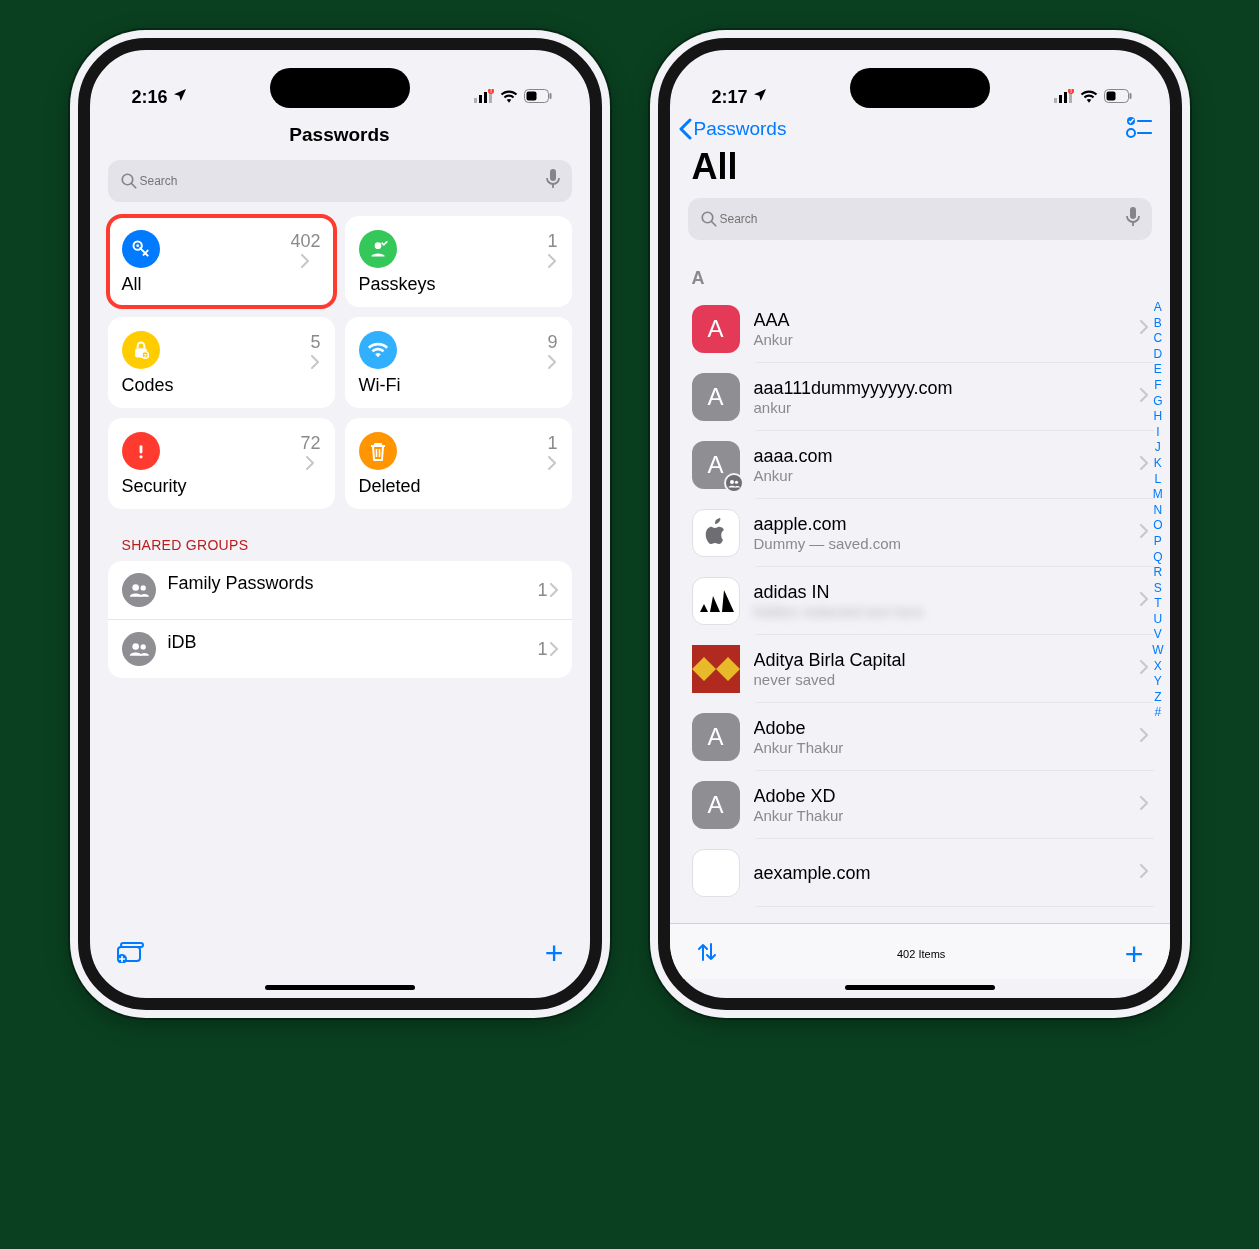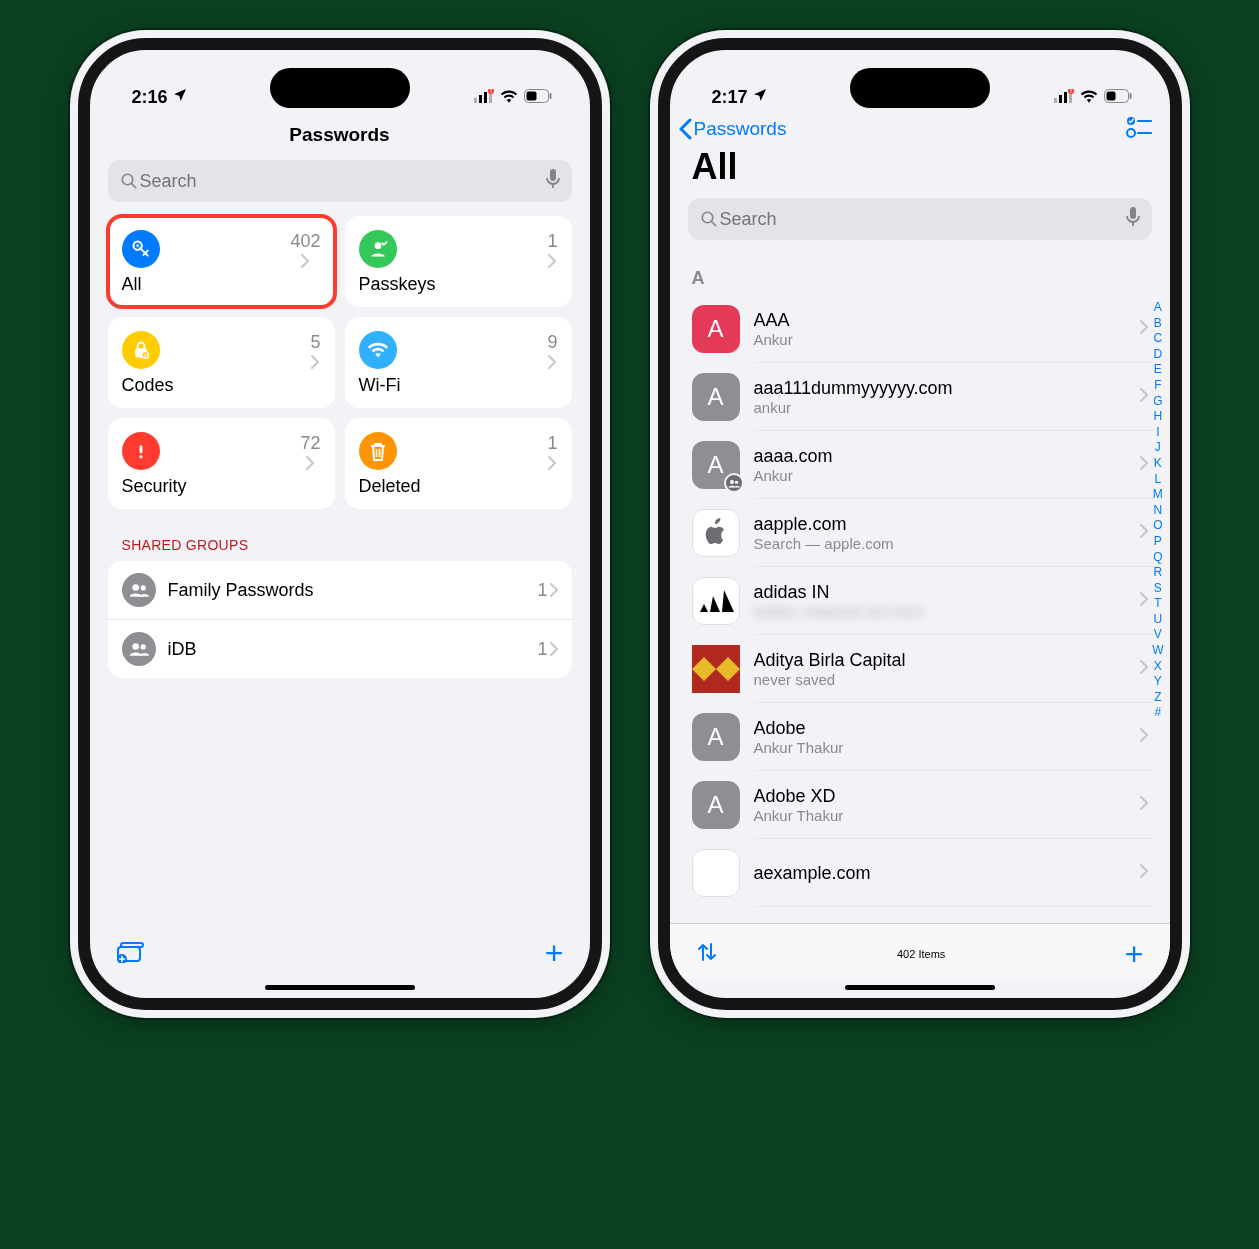--- a/index.html
+++ b/index.html
@@ -83,21 +83,21 @@
     margin: 4px 18px 14px 18px;
     background:#e3e3e9;
     border-radius: 12px;
     height: 42px;
     display:flex;
     align-items:center;
     padding: 0 12px;
     color:#848489;
   }
   .search input {
-    border:none;background:transparent;flex:1;font-size:18px;color:#a21caf;outline:none;
+    border:none;background:transparent;flex:1;font-size:12px;color:#a21caf;outline:none;
   }
   .mic { color:#848489; }
 
   
   .tiles {
     display:grid;
     grid-template-columns: 1fr 1fr;
     gap: 10px;
     padding: 0 18px;
   }
@@ -132,21 +132,21 @@
   }
 
   .section-header {
     font-size:14px;color:#b91c1c;letter-spacing:0.3px;
     padding: 28px 32px 8px;text-transform:uppercase;
   }
   .list {
     margin: 0 18px;background:#fff;border-radius:14px;overflow:hidden;
   }
   .list-row {
-    display:flex;align-items:center;gap:12px;
+    display:flex;gap:12px;
     padding:12px 14px;
     border-bottom:1px solid #e6e6ea;
   }
   .list-row:last-child{border-bottom:none;}
   .list-row .grow{flex:1;font-size:18px;}
   .list-row .num{color:#8a8a8e;font-size:18px;display:flex;align-items:center;gap:2px;}
   .circle-icon{
     width:34px;height:34px;border-radius:17px;background:#8e8e93;
     display:flex;align-items:center;justify-content:center;color:#fff;
   }
@@ -557,21 +557,21 @@
     <div class="divider"></div>
         </div>
         <div class="pw-row">
     <div class="pw-icon" style="background:#ffffff;border:0.5px solid #e0e0e4;">
             <svg width="26" height="30" viewBox="0 0 26 30">
               <path d="M20 22c-1 2-2 4-4 4s-2-1-4-1-2 1-4 1-3-2-4-4c-2-4-2-11 3-13 2-1 3 1 5 1s3-2 5-1c2 0 3 1 4 3-4 2-3 8-1 10zM16 4c1-1 2-3 1-4-1 0-3 1-4 2s-1 3-1 4c2 0 3-1 4-2z" fill="#6d6d72"></path>
             </svg>
           </div>
     <div class="pw-texts">
       <div class="pw-title">aapple.com</div>
-      <div class="pw-sub">Search — apple.com</div>
+      <div class="pw-sub">Dummy — saved.com</div>
     </div>
     <span class="chev">
       <svg width="8" height="14" viewBox="0 0 8 14">
               <path d="M1 1 L7 7 L1 13" stroke="#c7c7cc" stroke-width="2" fill="none" stroke-linecap="round"></path>
             </svg>
     </span>
     <div class="divider"></div>
         </div>
         <div class="pw-row">
     <div class="pw-icon" style="background:#ffffff;border:0.5px solid #e0e0e4;">

